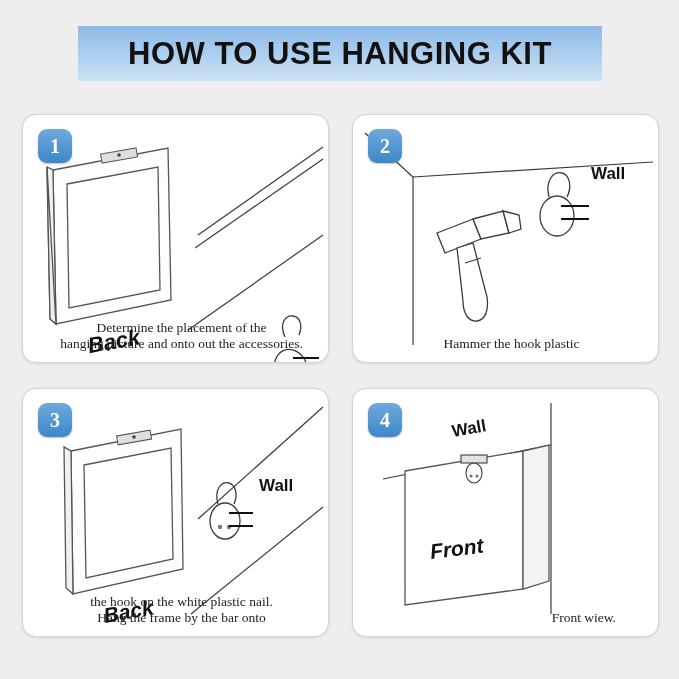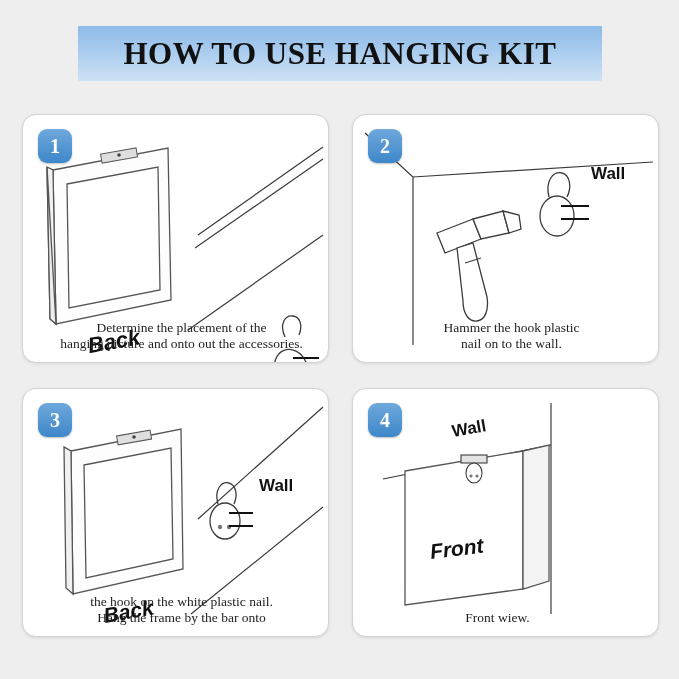--- a/index.html
+++ b/index.html
@@ -11,21 +11,21 @@
   }
   .page{position:relative;width:679px;height:679px;box-sizing:border-box;}
 
   
   .header{
     position:absolute;left:78px;top:26px;width:524px;height:55px;
     background:linear-gradient(to bottom,#8dbbe8 0%,#a8cbee 45%,#cfe2f5 100%);
     display:flex;align-items:center;justify-content:center;
   }
   .header-title{
-    font-family:Liberation Serif, serif;
+    font-family:Liberation Sans, sans-serif;
     font-weight:bold;
     font-size:31px;
     letter-spacing:0.5px;
     color:#111;
     white-space:nowrap;
   }
 
   
   .panel{
     position:absolute;
@@ -139,21 +139,20 @@
         <line x1="208" y1="91" x2="236" y2="91"></line>
         <line x1="208" y1="104" x2="236" y2="104"></line>
       </g>
 
       <text class="lbl" x="238" y="64" font-size="17">Wall</text>
     </svg>
 
     <div class="badge">2</div>
     <div class="caption">
       <span>Hammer the hook plastic</span>
-      <span>nail on to the wall.</span>
     </div>
   </div>
 
   <div class="panel" id="panel3">
     <svg class="art" viewBox="0 0 305 247">
 
       <line x1="175" y1="130" x2="300" y2="18" stroke="#3b3b3b" stroke-width="1.2"></line>
       <line x1="168" y1="225" x2="300" y2="118" stroke="#3b3b3b" stroke-width="1.2"></line>
 
       <g stroke="#555" stroke-width="1.3" fill="#ffffff">
@@ -204,18 +203,18 @@
         <ellipse cx="121" cy="84" rx="8" ry="10"></ellipse>
         <circle cx="118" cy="87" r="1.6" fill="#777" stroke="none"></circle>
         <circle cx="124" cy="87" r="1.6" fill="#777" stroke="none"></circle>
       </g>
 
       <text class="lbl" x="100" y="48" font-size="17" transform="rotate(-10 100 48)">Wall</text>
       <text class="lbl" x="78" y="170" font-size="21" style="font-style:italic" transform="rotate(-7 78 170)">Front</text>
     </svg>
 
     <div class="badge">4</div>
-    <div class="caption" style="text-align:center;padding-right:42px;">
+    <div class="caption" style="text-align:right;padding-right:42px;">
       <span>Front wiew.</span>
     </div>
   </div>
 
 </div>
 
 </body></html>

